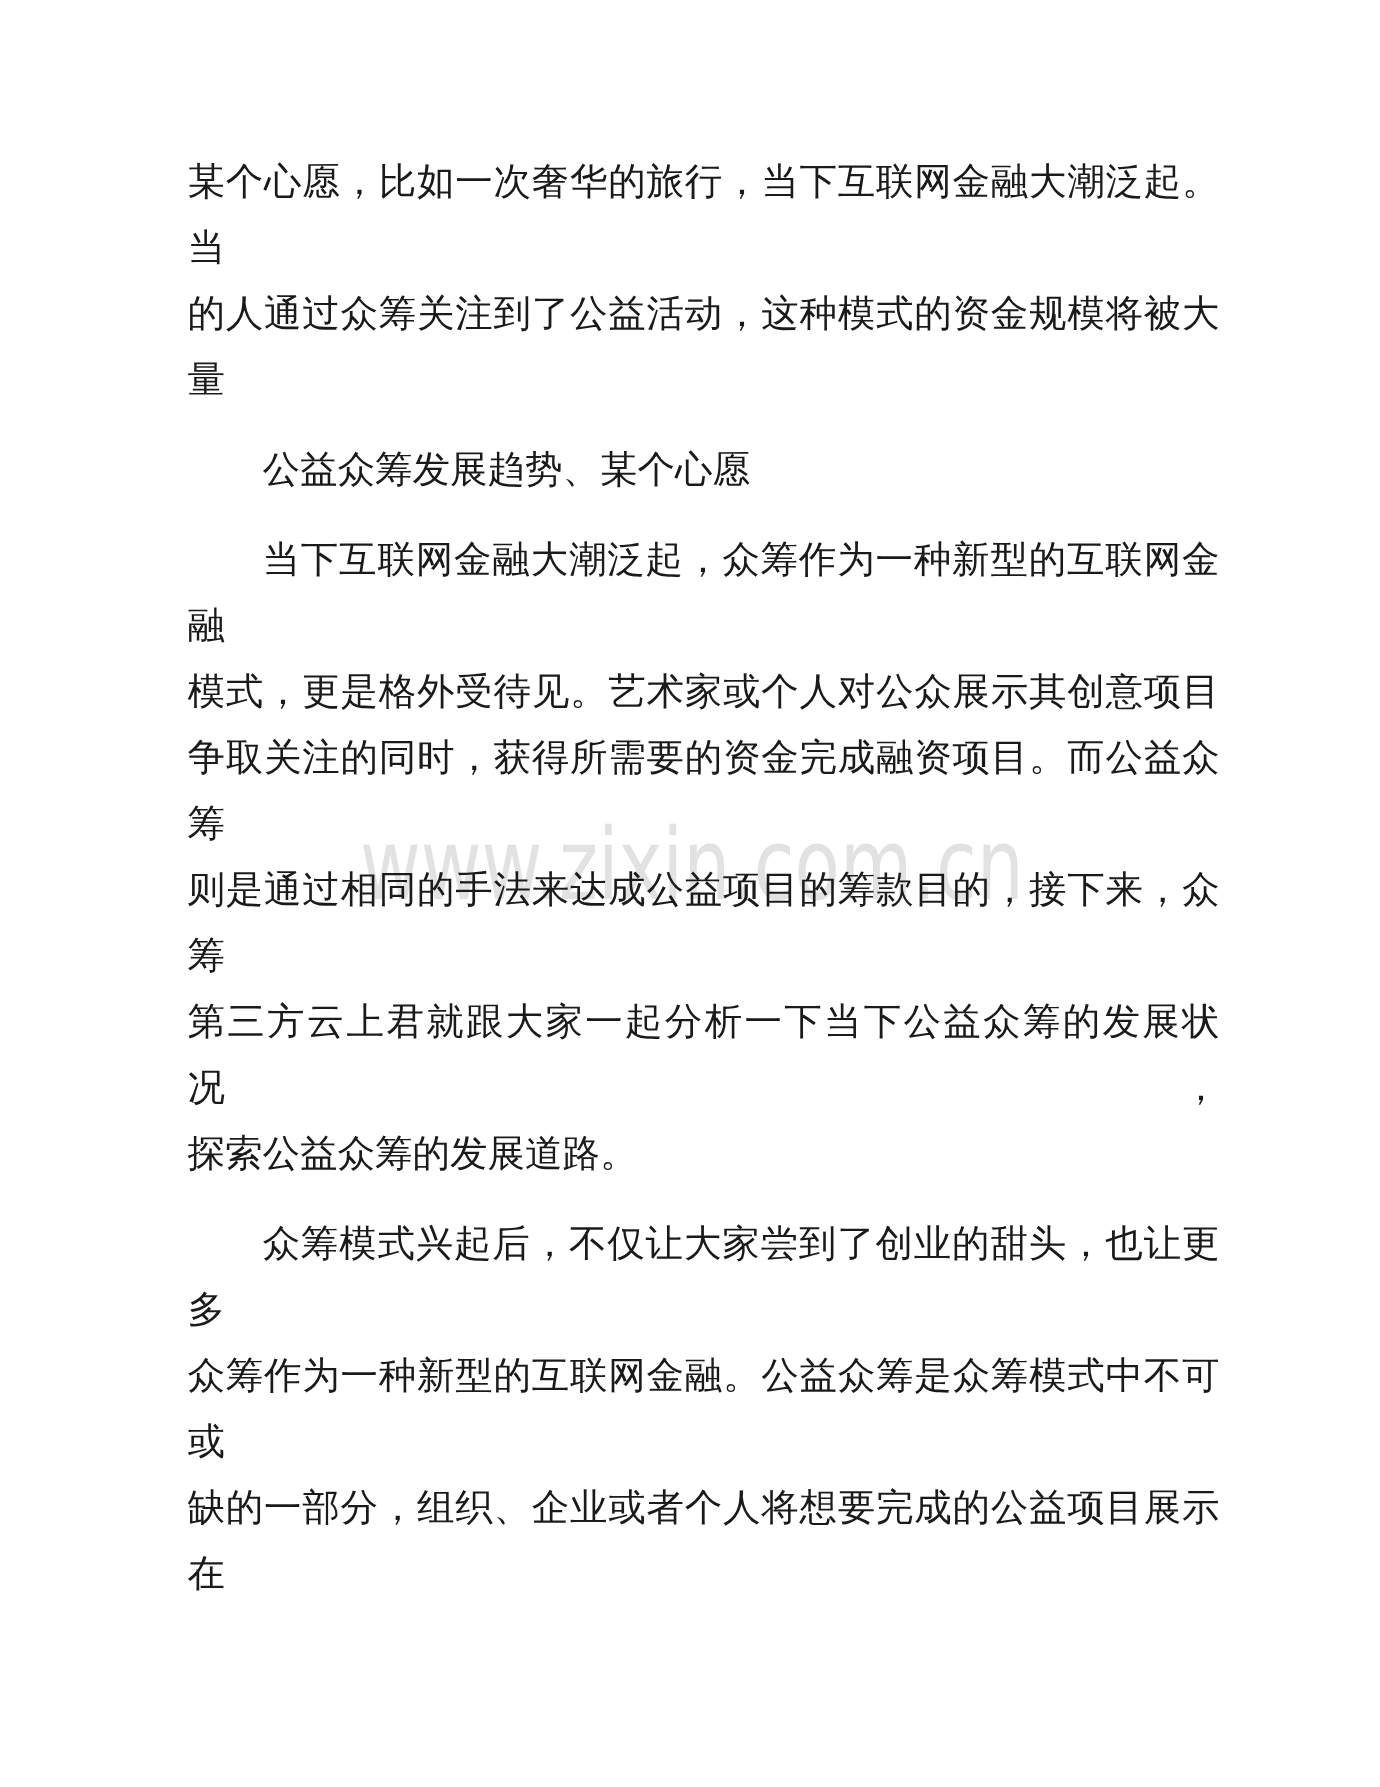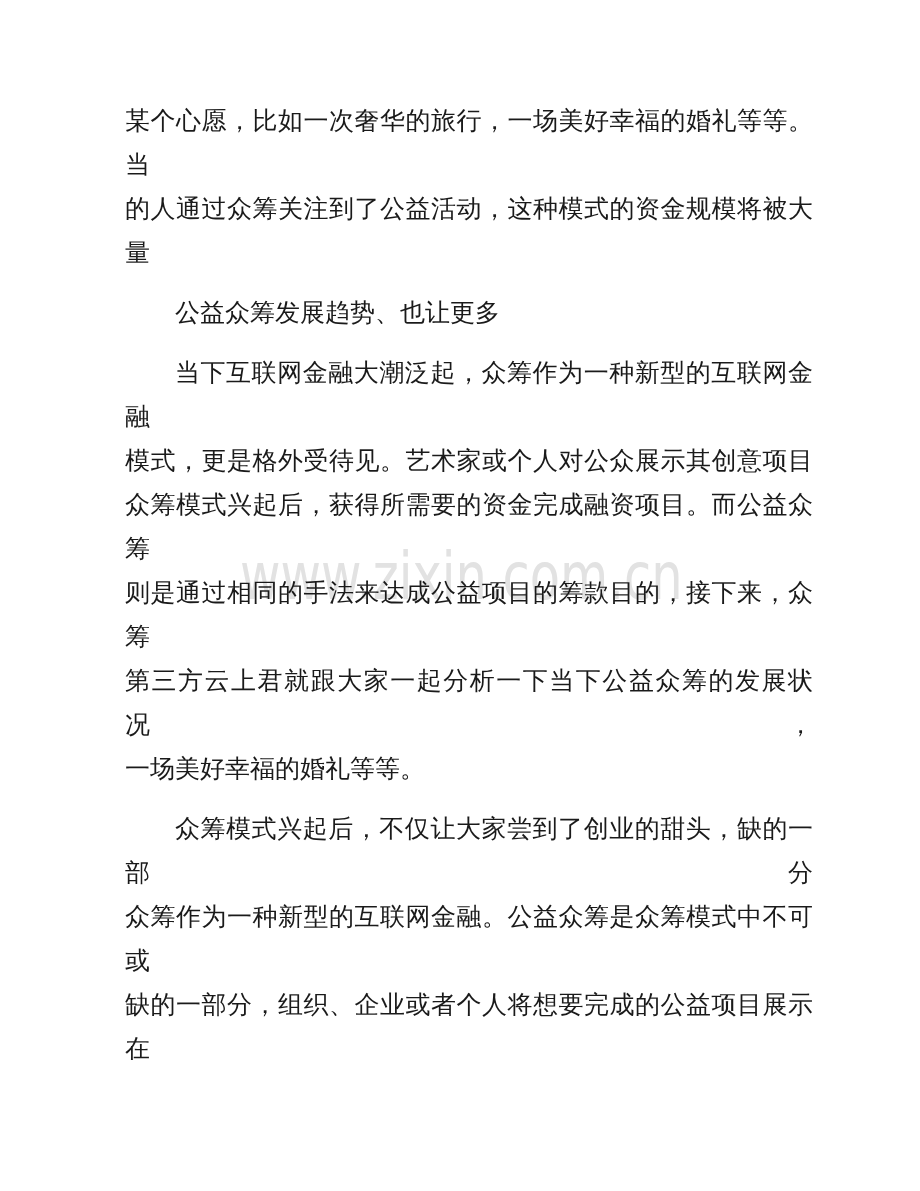--- a/index.html
+++ b/index.html
@@ -62,38 +62,38 @@
 </head>
 <body>
 
 <div class="page">
 
   <div class="watermark">www.zixin.com.cn</div>
 
   <div class="content">
 
     <div class="para">
-      <div class="ln fill">某个心愿，比如一次奢华的旅行，一场美好幸福的婚礼等等。当</div>
+      <div class="ln fill">某个心愿，比如一次奢华的旅行，当下互联网金融大潮泛起。当</div>
       <div class="ln fill">的人通过众筹关注到了公益活动，这种模式的资金规模将被大量</div>
     </div>
 
     <div class="para">
-      <div class="ln ind">公益众筹发展趋势、也让更多</div>
+      <div class="ln ind">公益众筹发展趋势、某个心愿</div>
     </div>
 
     <div class="para">
       <div class="ln fill ind">当下互联网金融大潮泛起，众筹作为一种新型的互联网金融</div>
       <div class="ln fill">模式，更是格外受待见。艺术家或个人对公众展示其创意项目</div>
-      <div class="ln fill">众筹模式兴起后，获得所需要的资金完成融资项目。而公益众筹</div>
+      <div class="ln fill">争取关注的同时，获得所需要的资金完成融资项目。而公益众筹</div>
       <div class="ln fill">则是通过相同的手法来达成公益项目的筹款目的，接下来，众筹</div>
       <div class="ln fill">第三方云上君就跟大家一起分析一下当下公益众筹的发展状况，</div>
-      <div class="ln">一场美好幸福的婚礼等等。</div>
+      <div class="ln">探索公益众筹的发展道路。</div>
     </div>
 
     <div class="para">
-      <div class="ln fill ind">众筹模式兴起后，不仅让大家尝到了创业的甜头，缺的一部分</div>
+      <div class="ln fill ind">众筹模式兴起后，不仅让大家尝到了创业的甜头，也让更多</div>
       <div class="ln fill">众筹作为一种新型的互联网金融。公益众筹是众筹模式中不可或</div>
       <div class="ln fill">缺的一部分，组织、企业或者个人将想要完成的公益项目展示在</div>
 
     </div>
 
   </div>
 </div>
 
 </body></html>

